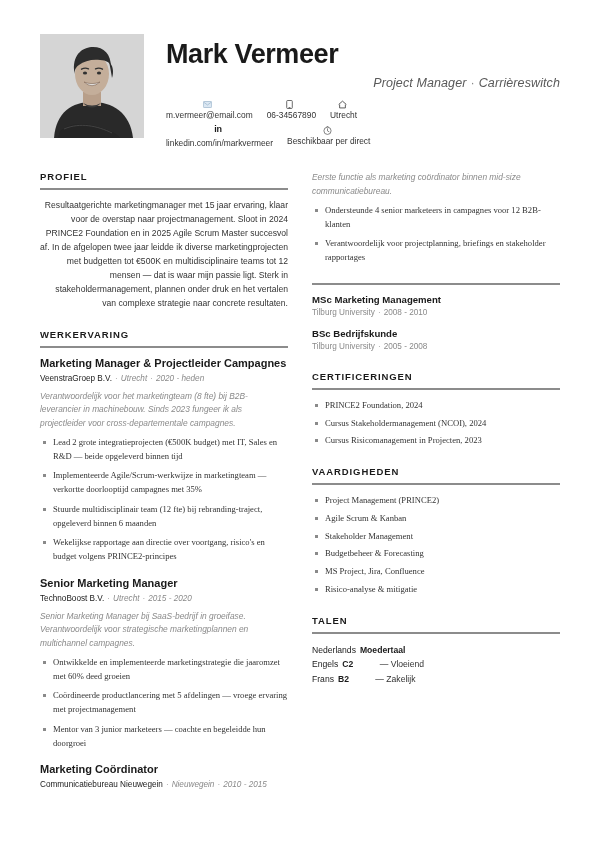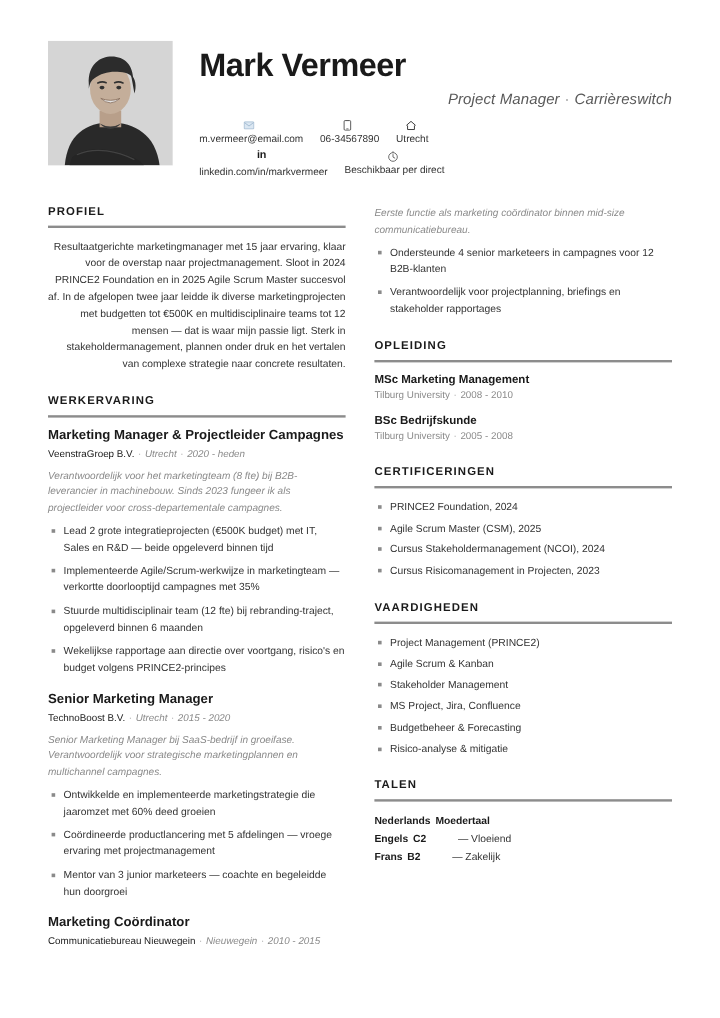--- a/index.html
+++ b/index.html
@@ -131,21 +131,21 @@
   .job-meta .sep { color: #a6a6a6; padding: 0 3px; }
   .job-meta .muted { color: #8a8a8a; font-style: italic; }
   .job-desc {
     font-size: 8.4px;
     font-style: italic;
     color: #8a8a8a;
     line-height: 1.58;
     margin: 0 0 6px 0;
   }
 
-  ul.bullets { list-style: none; margin: 0; padding: 0; }
+  ul.bullets { list-style: none; margin: 0; padding: 0; font-family: Liberation Serif, serif; }
   ul.bullets li {
     position: relative;
     padding-left: 13px;
     font-size: 8.6px;
     line-height: 1.6;
     color: #333333;
     margin-bottom: 6px;
   }
   ul.bullets li::before {
     content: "";
@@ -172,21 +172,21 @@
     margin: 0;
     line-height: 1.4;
   }
   .edu-meta .sep { padding: 0 3px; color: #a6a6a6; }
 
   .lang-row {
     font-size: 8.6px;
     line-height: 1.72;
     color: #333333;
   }
-  .lang-row .lang-name { font-weight: bold; color: #1a1a1a; }
+  .lang-row .lang-name { font-weight: normal; color: #1a1a1a; }
   .lang-row .lang-level { padding-left: 4px; font-weight: bold; color: #1a1a1a; text-align: center; }
   .lang-row .lang-rest { color: #333333; margin-left: 24px; }
 </style>
 </head>
 <body>
 
 <div class="page">
 
   <div class="header">
 
@@ -334,21 +334,20 @@
 
       <div class="section">
         <p class="job-desc">Eerste functie als marketing coördinator binnen mid-size communicatiebureau.</p>
         <ul class="bullets">
           <li>Ondersteunde 4 senior marketeers in campagnes voor 12 B2B-klanten</li>
           <li>Verantwoordelijk voor projectplanning, briefings en stakeholder rapportages</li>
         </ul>
       </div>
 
       <div class="section">
-        <div class="section-title">OPLEIDING</div>
         <div class="rule"></div>
 
         <div class="edu-item">
           <div class="edu-degree">MSc Marketing Management</div>
           <div class="edu-meta">
             <span>Tilburg University</span><span class="sep">·</span><span>2008 - 2010</span>
           </div>
         </div>
 
         <div class="edu-item">
@@ -357,35 +356,34 @@
             <span>Tilburg University</span><span class="sep">·</span><span>2005 - 2008</span>
           </div>
         </div>
       </div>
 
       <div class="section">
         <div class="section-title">CERTIFICERINGEN</div>
         <div class="rule"></div>
         <ul class="bullets tight">
           <li>PRINCE2 Foundation, 2024</li>
-          <li>Agile Scrum Master (CSM), 2025</li>
           <li>Cursus Stakeholdermanagement (NCOI), 2024</li>
           <li>Cursus Risicomanagement in Projecten, 2023</li>
         </ul>
       </div>
 
       <div class="section">
         <div class="section-title">VAARDIGHEDEN</div>
         <div class="rule"></div>
         <ul class="bullets tight">
           <li>Project Management (PRINCE2)</li>
           <li>Agile Scrum &amp; Kanban</li>
           <li>Stakeholder Management</li>
+          <li>Budgetbeheer &amp; Forecasting</li>
           <li>MS Project, Jira, Confluence</li>
-          <li>Budgetbeheer &amp; Forecasting</li>
           <li>Risico-analyse &amp; mitigatie</li>
         </ul>
       </div>
 
       <div class="section">
         <div class="section-title">TALEN</div>
         <div class="rule"></div>
 
         <div class="lang-row">
           <span class="lang-name">Nederlands</span><span class="lang-level">Moedertaal</span> <span class="lang-rest"></span>

